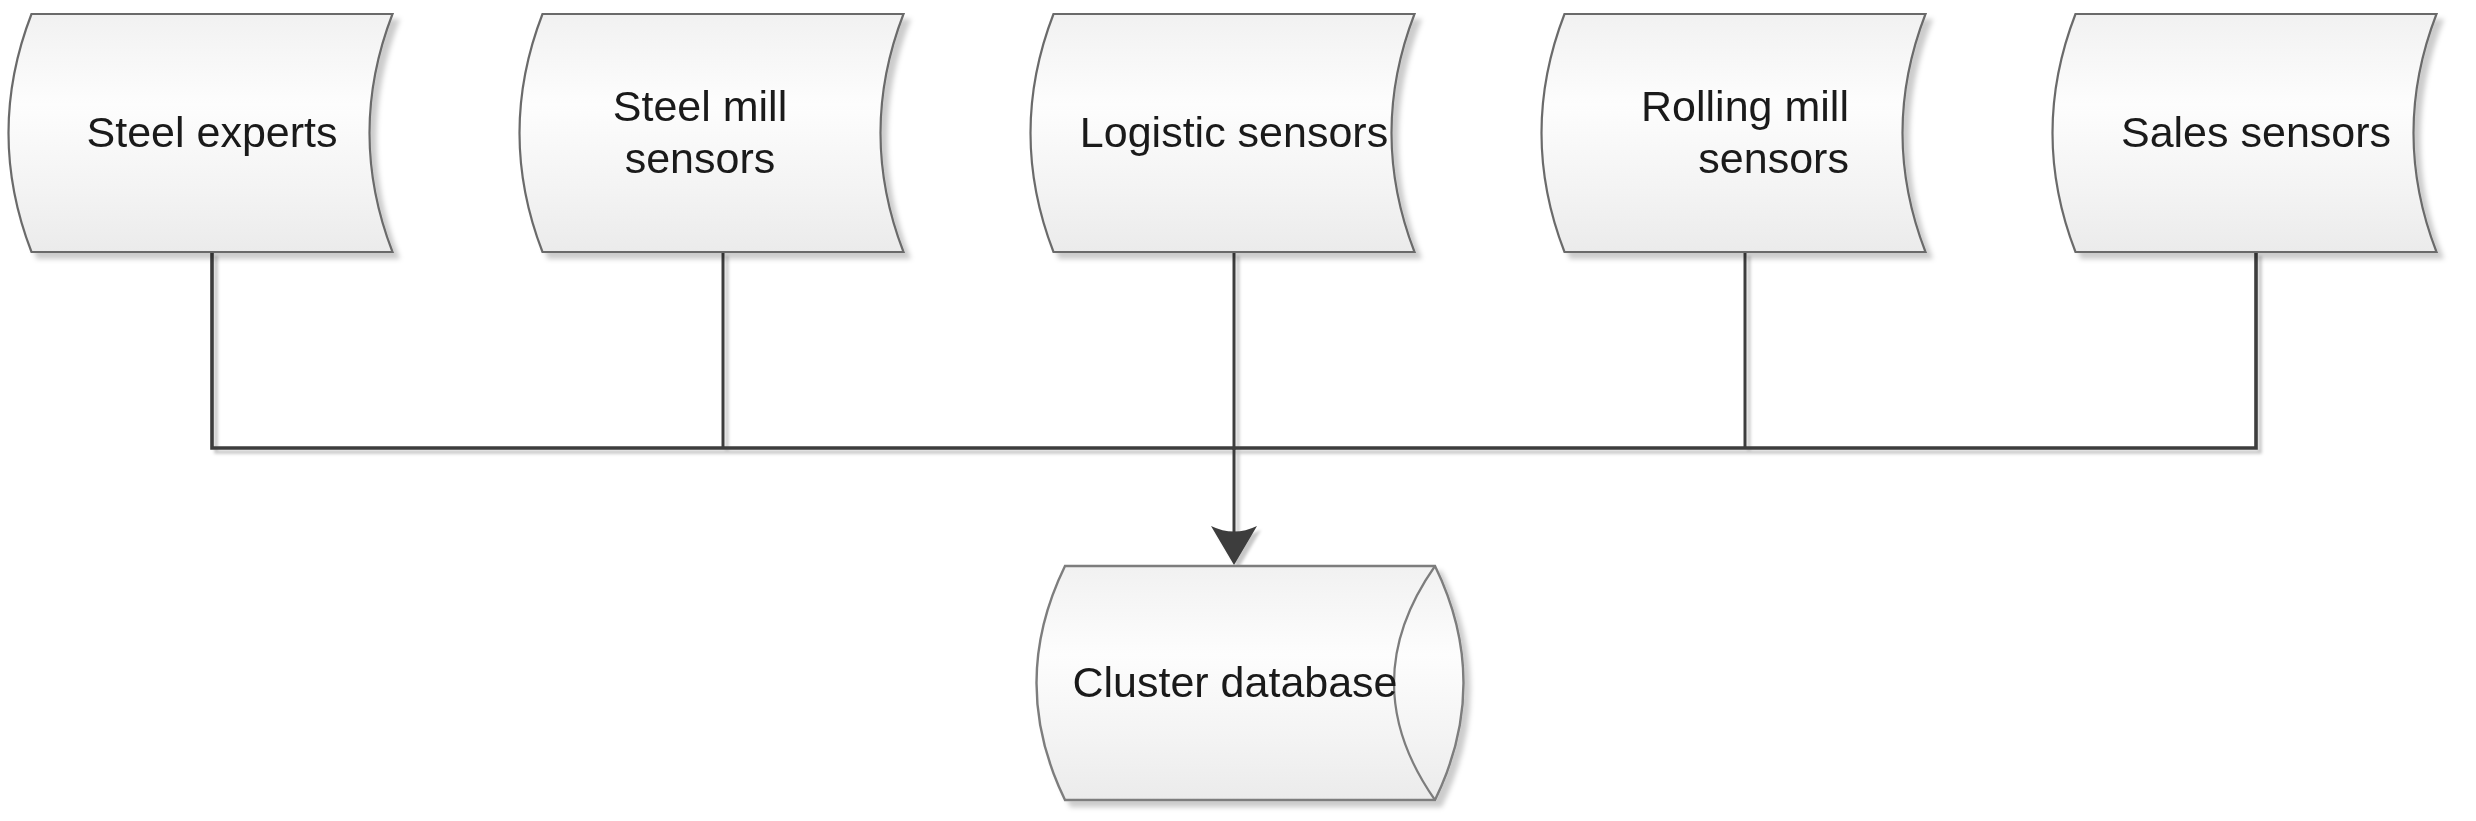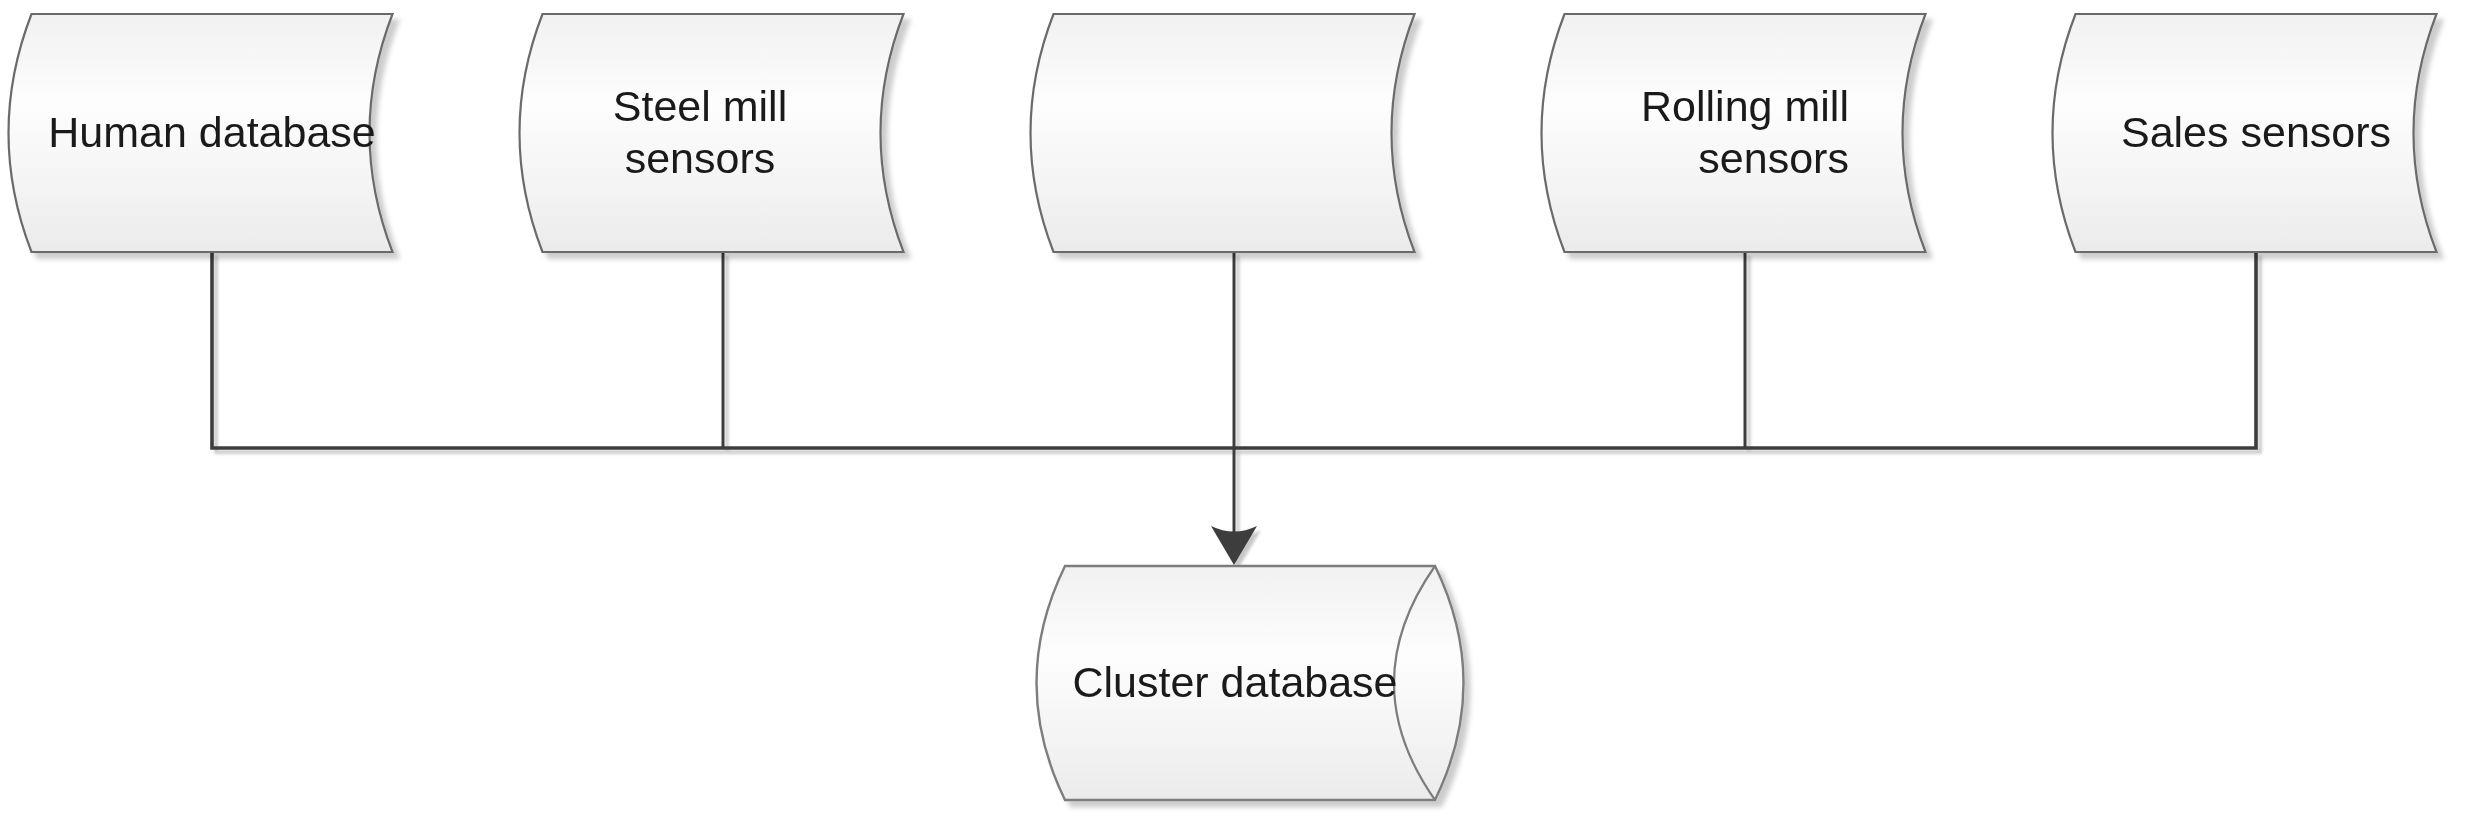--- a/index.html
+++ b/index.html
@@ -108,21 +108,22 @@
     <use href="#storedDataShape" class="stored" transform="translate(1030.5,14)"></use>
     <use href="#storedDataShape" class="stored" transform="translate(1541.5,14)"></use>
     <use href="#storedDataShape" class="stored" transform="translate(2052.5,14)"></use>
 
     <g>
       <path class="cyl-body" d="M 1065,566 H 1435 Q 1492,683 1435,800 H 1065 Q 1008,683 1065,566 Z"></path>
       <path class="cyl-cap" d="M 1435,566 Q 1353,683 1435,800"></path>
     </g>
   </svg>
 
-  <div class="node-label src-label src-0">Human database</div>
+  <div class="node-label src-label src-0">Steel experts</div>
   <div class="node-label src-label src-1">Steel mill
 sensors</div>
+  <div class="node-label src-label src-2">Logistic sensors</div>
   <div class="node-label src-label src-3">Rolling mill
 sensors</div>
   <div class="node-label src-label src-4">Sales sensors</div>
   <div class="node-label target-label">Cluster database</div>
 
 </div>
 
 </body></html>

